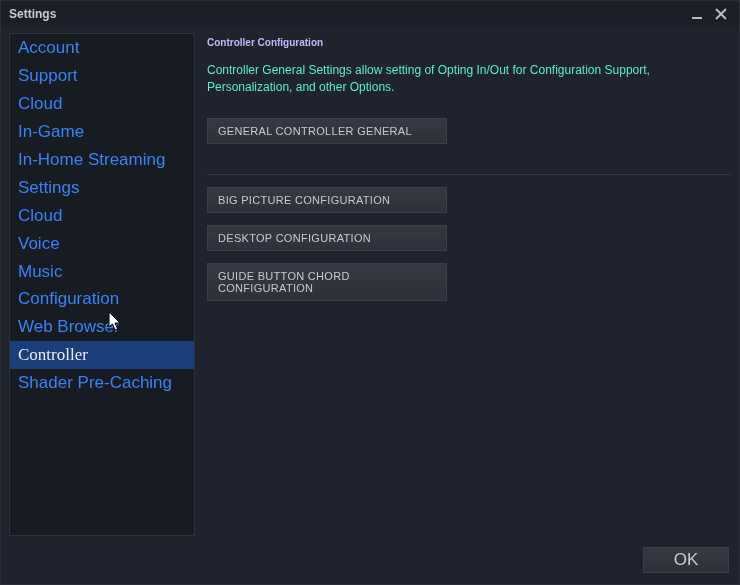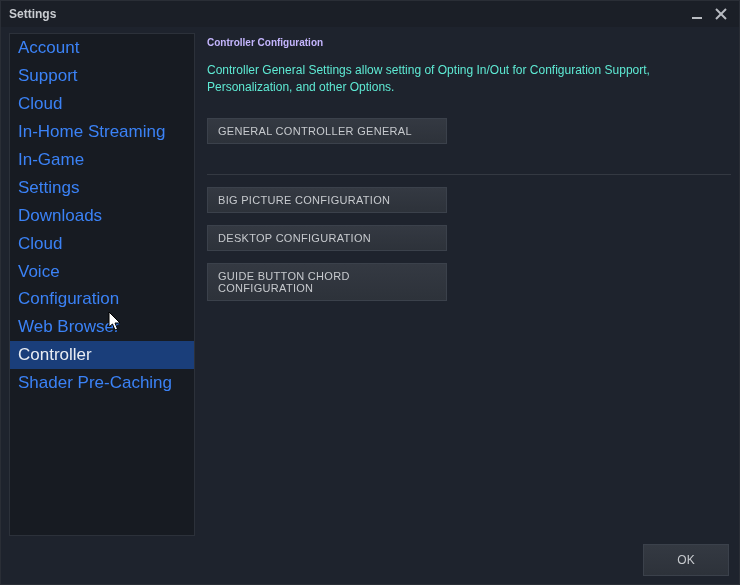--- a/index.html
+++ b/index.html
@@ -42,20 +42,21 @@
     padding: 3px 8px 2px 8px;
     font-size: 17px;
     color: #3b82f6;
     cursor: pointer;
     white-space: nowrap;
     line-height: 1.35;
   }
   .sidebar-item.selected {
     background: #1a3e7a;
     color: #e9edf3;
+    font-family: Liberation Serif, serif;
   }
   .main {
     flex: 1;
     display: flex; flex-direction: column;
     padding-top: 4px;
     position: relative;
   }
   .section-title {
     font-size: 10px; color: #c4b5fd; font-weight: bold;
     margin-bottom: 14px;
@@ -83,22 +84,22 @@
     border: none; border-top: 1px solid #343942;
     margin: 18px 0 12px 0;
   }
   .footer {
     height: 48px;
     display: flex; align-items: center; justify-content: flex-end;
     padding: 0 10px; gap: 12px;
     background: #1e232d;
   }
   .footer-btn {
-    width: 86px; height: 32px;
-    font-size: 12px; color: #c7cace;
+    width: 86px; height: 26px;
+    font-size: 17px; color: #c7cace;
     background: linear-gradient(to bottom, #343942, #2d323a);
     border: 1px solid #3b414b;
     cursor: pointer;
   }
   .cursor {
     position: absolute;
     left: 108px; top: 311px;
     width: 16px; height: 22px;
     pointer-events: none;
   }
@@ -123,26 +124,26 @@
         </svg>
     </div>
   </div>
 
   <div class="body">
 
     <div class="sidebar">
       <div class="sidebar-item">Account</div>
       <div class="sidebar-item">Support</div>
       <div class="sidebar-item">Cloud</div>
+      <div class="sidebar-item">In-Game</div>
       <div class="sidebar-item">In-Home Streaming</div>
-      <div class="sidebar-item">In-Game</div>
       <div class="sidebar-item">Settings</div>
-      <div class="sidebar-item">Downloads</div>
       <div class="sidebar-item">Cloud</div>
       <div class="sidebar-item">Voice</div>
+      <div class="sidebar-item">Music</div>
       <div class="sidebar-item">Configuration</div>
       <div class="sidebar-item">Web Browser</div>
       <div class="sidebar-item selected">Controller</div>
       <div class="sidebar-item">Shader Pre-Caching</div>
     </div>
 
     <div class="main">
       <div class="section-title">Controller Configuration</div>
       <div class="section-desc">Controller General Settings allow setting of Opting In/Out for Configuration Support, Personalization, and other Options.</div>
       <button class="action-btn">GENERAL CONTROLLER GENERAL</button>

